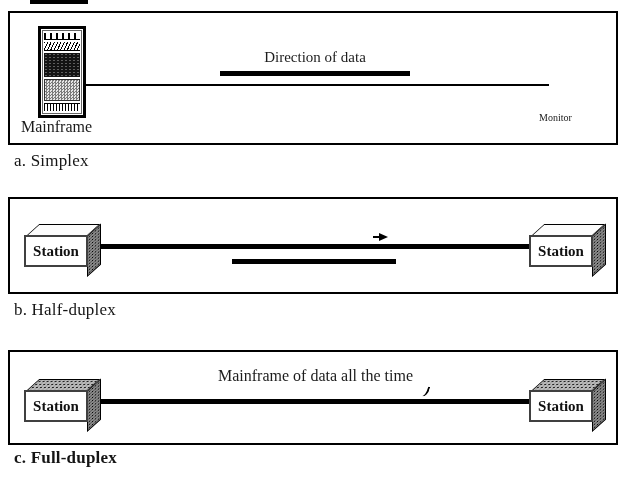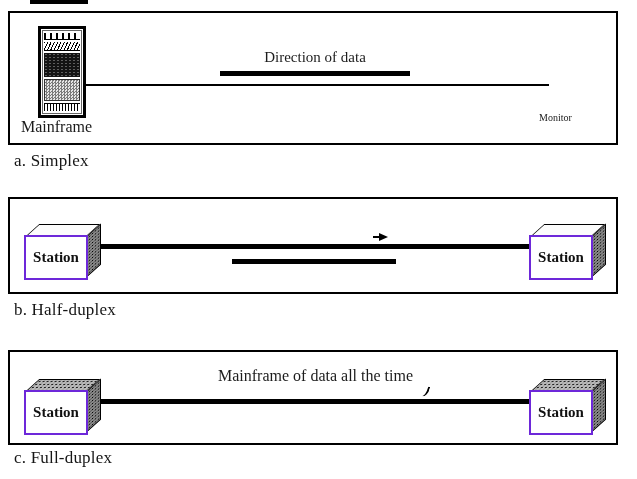--- a/index.html
+++ b/index.html
@@ -52,22 +52,22 @@
   
   .station { position:absolute; width:78px; height:54px; }
   .st-top  { position:absolute; left:2px; top:1px; width:61px; height:12px;
              background:#fcfcfc; border:1.5px solid #000;
              transform:skewX(-48deg); transform-origin:left bottom; }
   .st-side { position:absolute; left:63px; top:13px; width:14px; height:41px;
              border:1.5px solid #000; background-color:#8a8a8a;
              background-image:radial-gradient(#000 35%, transparent 42%);
              background-size:3px 3px;
              transform:skewY(-42deg); transform-origin:left top; }
-  .st-front{ position:absolute; left:0; top:12px; width:64px; height:45px;
-             background:#fff; border:2px solid #6d28d9;
+  .st-front{ position:absolute; left:0; top:12px; width:64px; height:32px;
+             background:#fff; border:2px solid #404040;
              display:flex; align-items:center; justify-content:center;
              font-weight:bold; font-size:15px; color:#111; }
   .station.textured .st-top {
              background-color:#bdbdbd;
              background-image:radial-gradient(#222 30%, transparent 36%);
              background-size:4px 3px; }
 </style>
 </head>
 <body>
 
@@ -127,15 +127,15 @@
 
     <div class="dirlabel" style="left:198px; top:15px; width:215px;">Mainframe of data all the time</div>
     <div class="hookmark" style="left:412px; top:34px;"></div>
 
     <div class="station textured" style="left:519px; top:26px;">
       <div class="st-top"></div>
       <div class="st-side"></div>
       <div class="st-front">Station</div>
     </div>
   </div>
-  <div class="caption" style="top:448px;">c. Full-duplex</div>
+  <div class="caption" style="top:448px;font-weight:bold;">c. Full-duplex</div>
 
 </div>
 
 </body></html>

